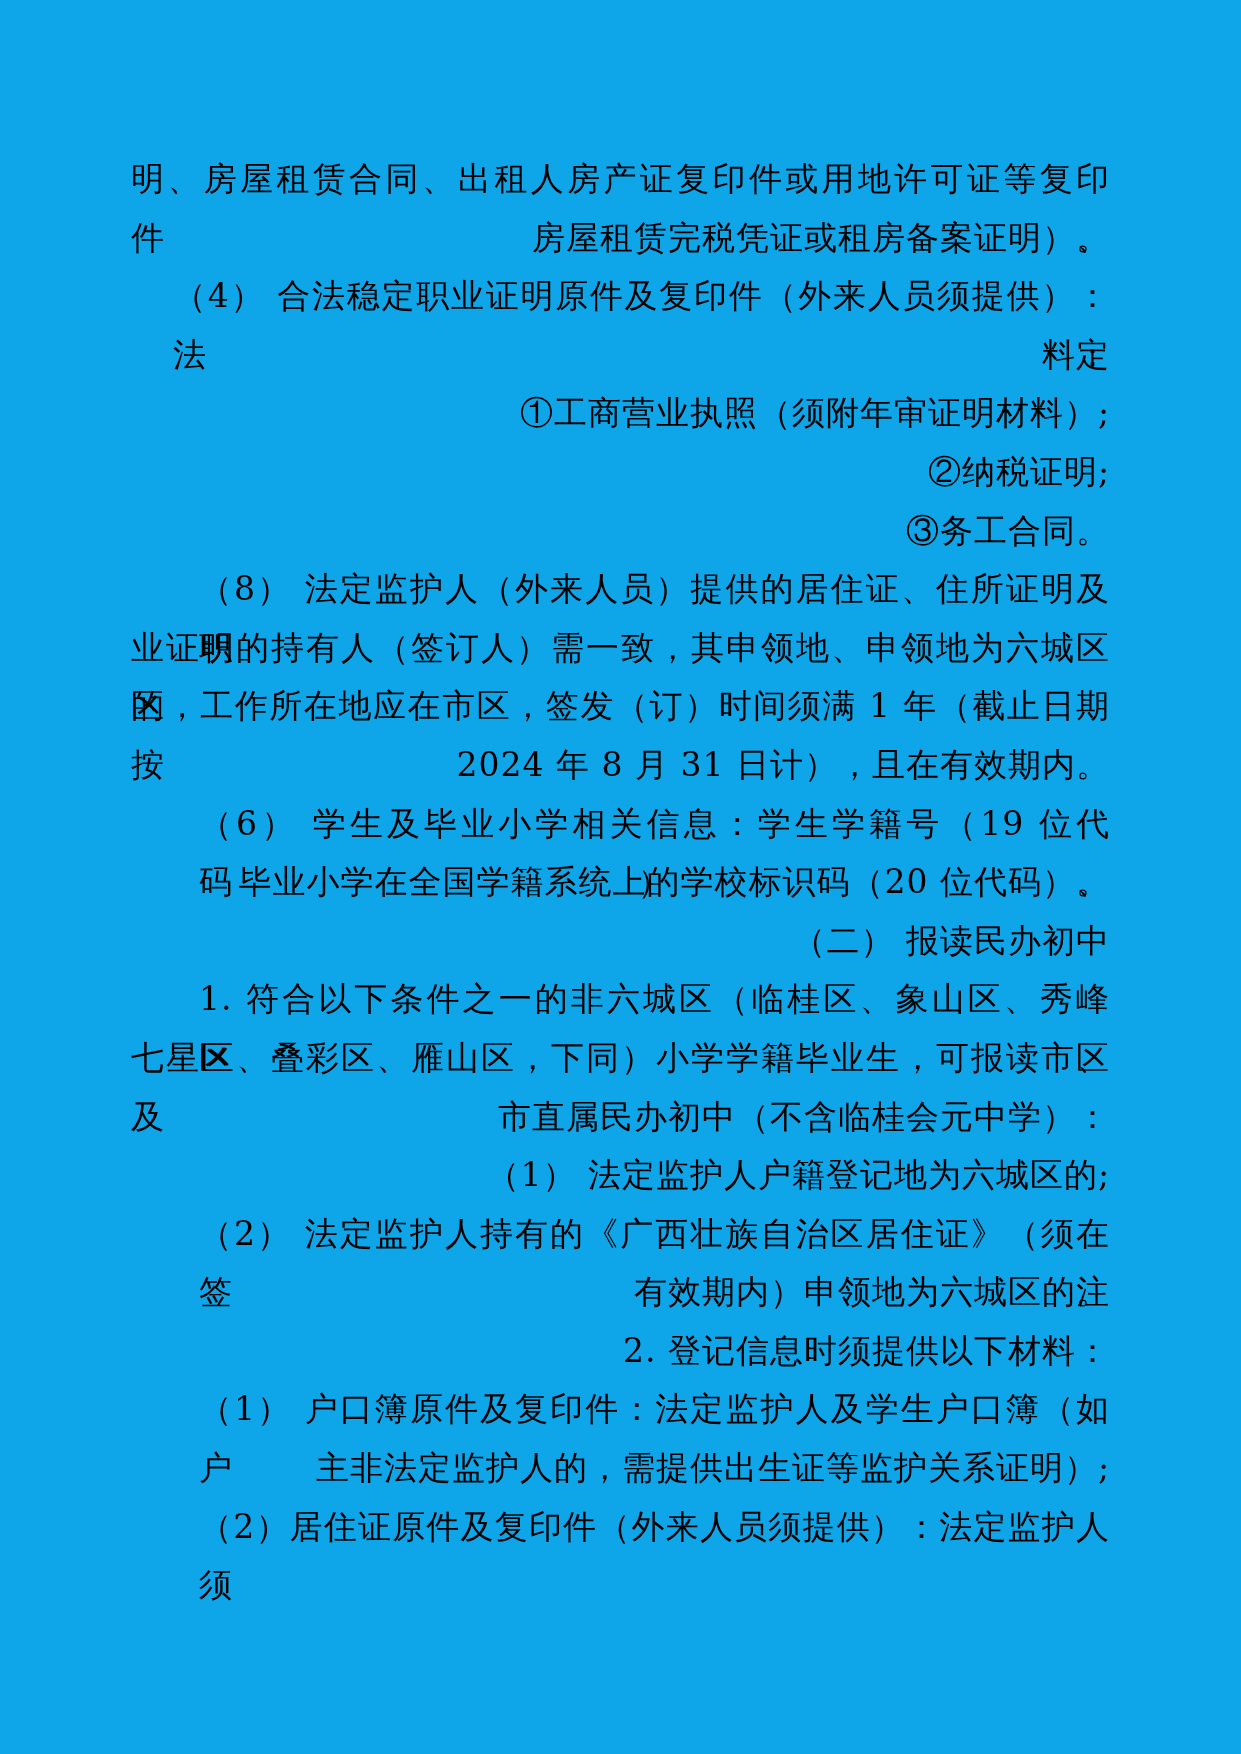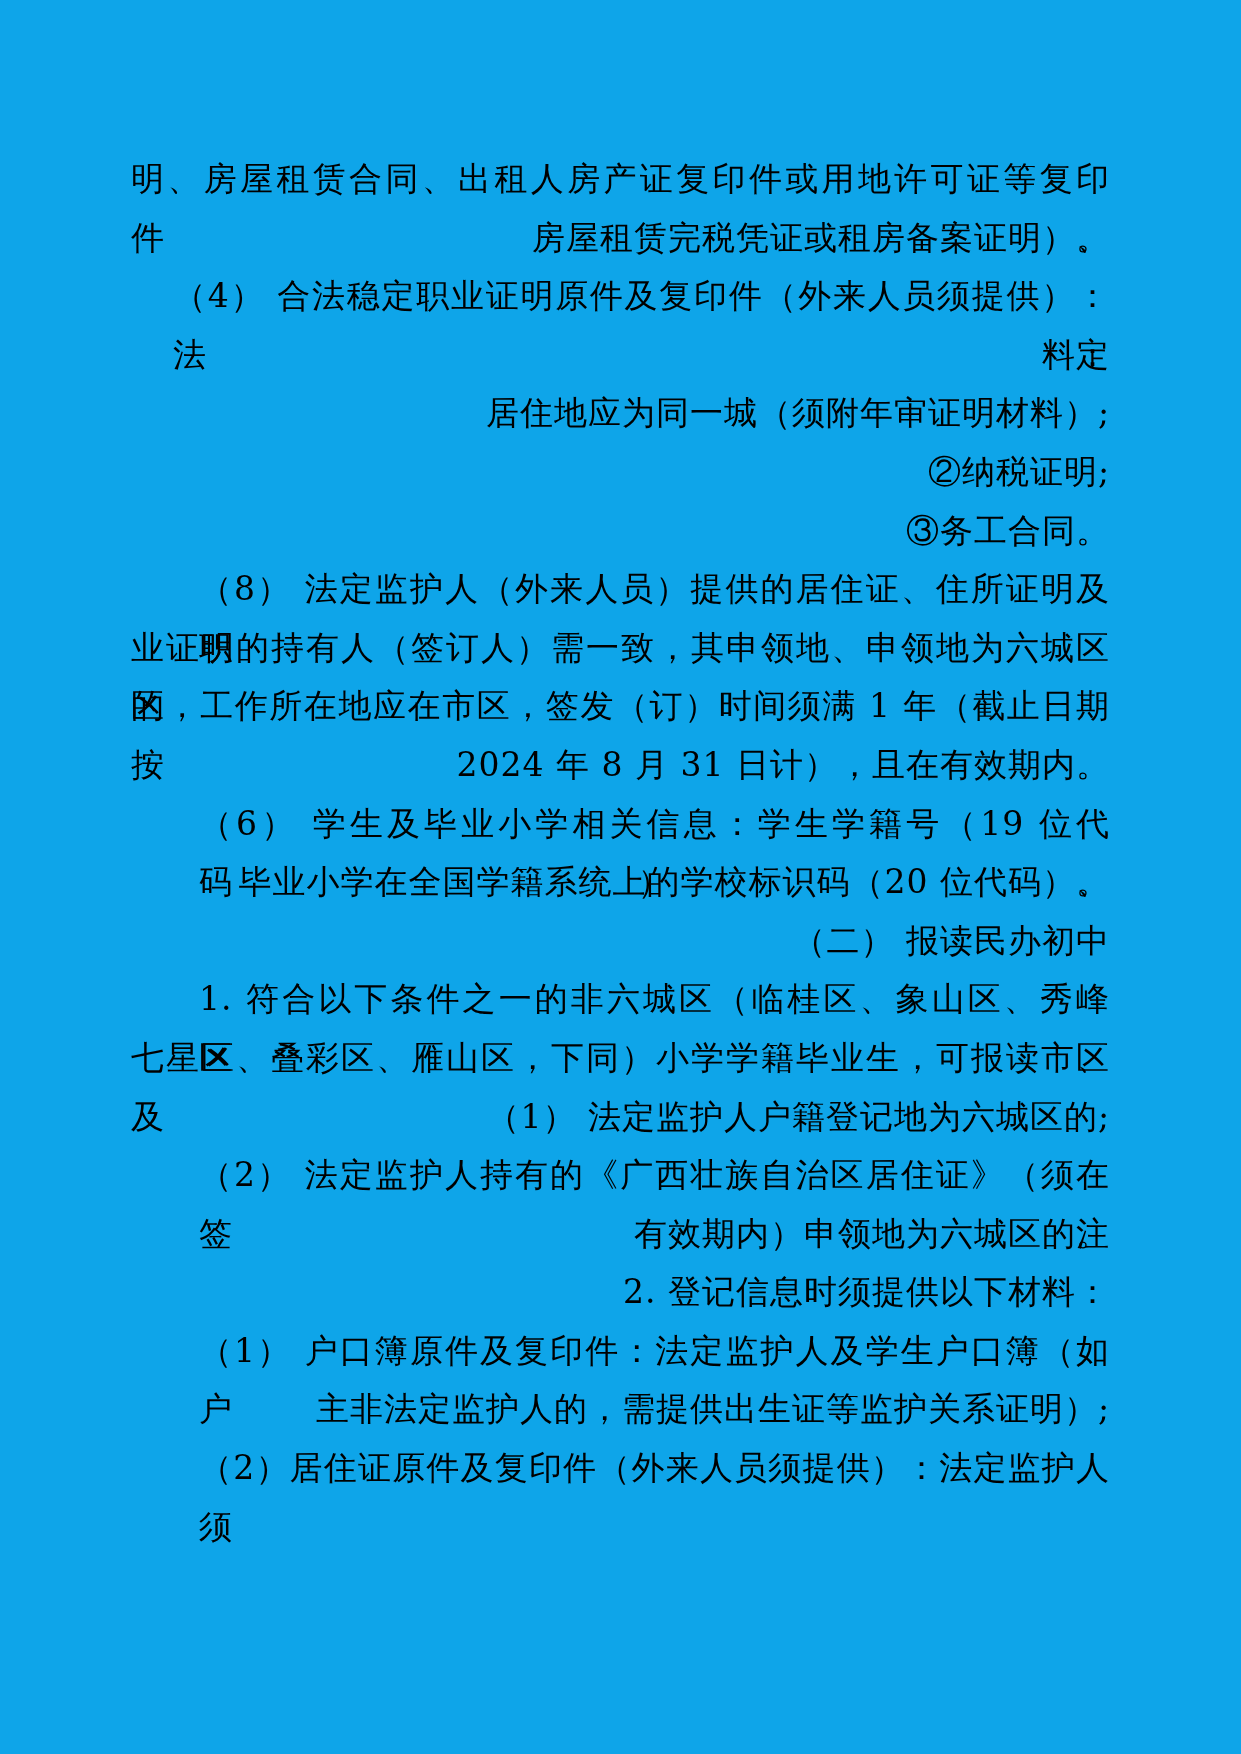--- a/index.html
+++ b/index.html
@@ -41,32 +41,33 @@
 </style>
 </head>
 <body>
 
 <div class="page">
   <div class="content">
     <div class="line i0 full">明、房屋租赁合同、出租人房产证复印件或用地许可证等复印件、</div>
     <div class="line i0">房屋租赁完税凭证或租房备案证明）。</div>
     <div class="line i1 full">（4） 合法稳定职业证明原件及复印件（外来人员须提供）：法定</div>
     <div class="line i0">料：</div>
-    <div class="line i2">居住地应为同一城（须附年审证明材料）;</div>
+    <div class="line i2">①工商营业执照（须附年审证明材料）;</div>
     <div class="line i2">②纳税证明;</div>
     <div class="line i2">③务工合同。</div>
     <div class="line i2 full">（8） 法定监护人（外来人员）提供的居住证、住所证明及职</div>
     <div class="line i0 full">业证明的持有人（签订人）需一致，其申领地、申领地为六城区的</div>
     <div class="line i0 full">区，工作所在地应在市区，签发（订）时间须满 1 年（截止日期按</div>
     <div class="line i0">2024 年 8 月 31 日计），且在有效期内。</div>
     <div class="line i2 full">（6） 学生及毕业小学相关信息：学生学籍号（19 位代码）、</div>
     <div class="line i0">毕业小学在全国学籍系统上的学校标识码（20 位代码）。</div>
     <div class="line i2">（二） 报读民办初中</div>
     <div class="line i2 full">1. 符合以下条件之一的非六城区（临桂区、象山区、秀峰区、</div>
     <div class="line i0 full">七星区、叠彩区、雁山区，下同）小学学籍毕业生，可报读市区及</div>
+    <div class="line i0">市直属民办初中（不含临桂会元中学）：</div>
     <div class="line i2">（1） 法定监护人户籍登记地为六城区的;</div>
     <div class="line i2 full">（2） 法定监护人持有的《广西壮族自治区居住证》（须在签注</div>
     <div class="line i0">有效期内）申领地为六城区的。</div>
     <div class="line i2">2. 登记信息时须提供以下材料：</div>
     <div class="line i2 full">（1） 户口簿原件及复印件：法定监护人及学生户口簿（如户</div>
     <div class="line i0">主非法定监护人的，需提供出生证等监护关系证明）;</div>
     <div class="line i2 full">（2）居住证原件及复印件（外来人员须提供）：法定监护人须</div>
   </div>
 </div>
 

